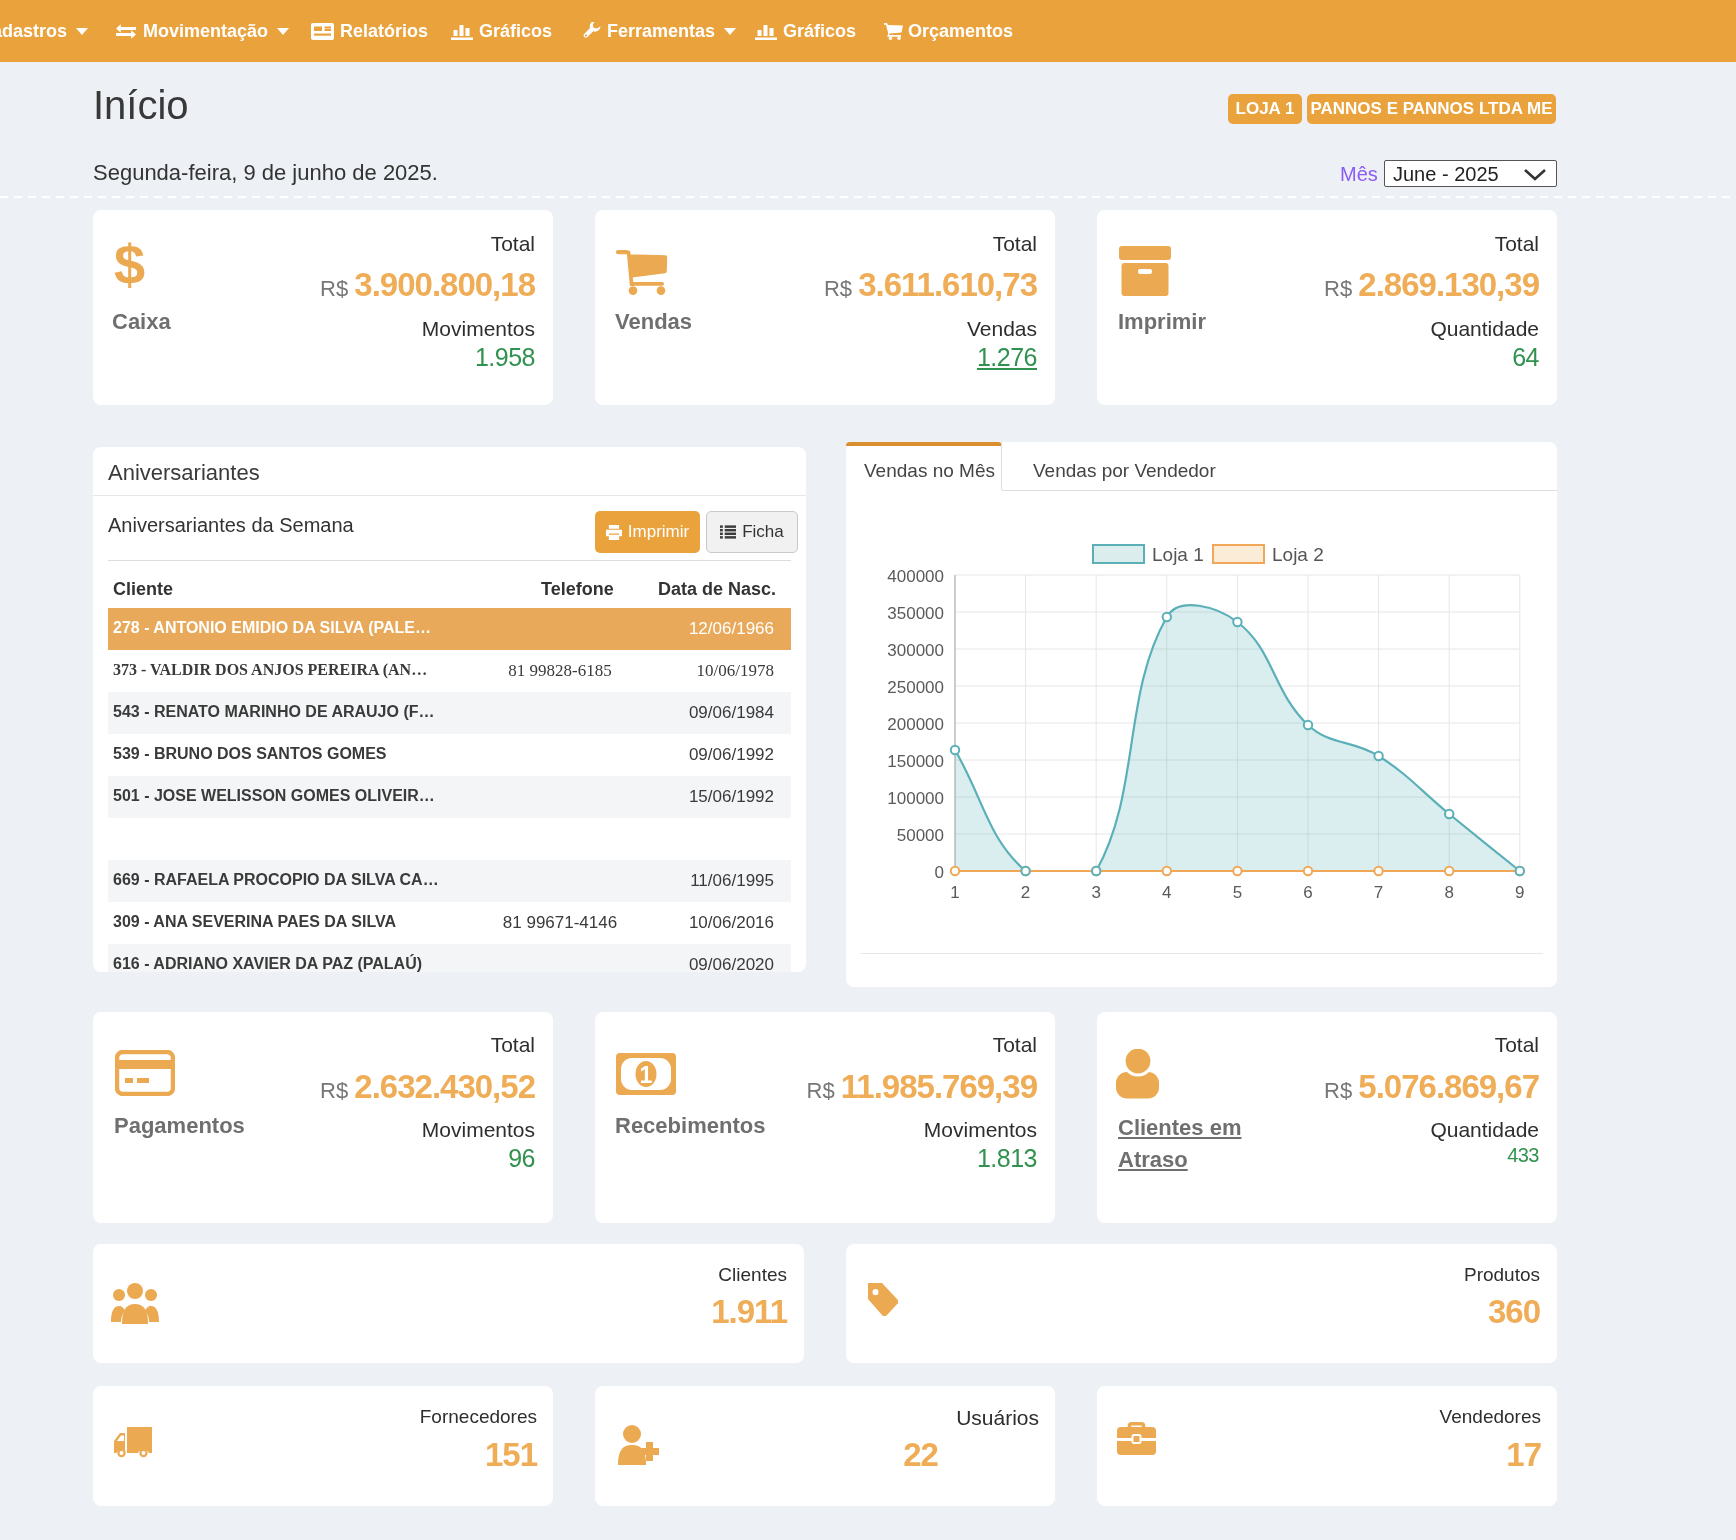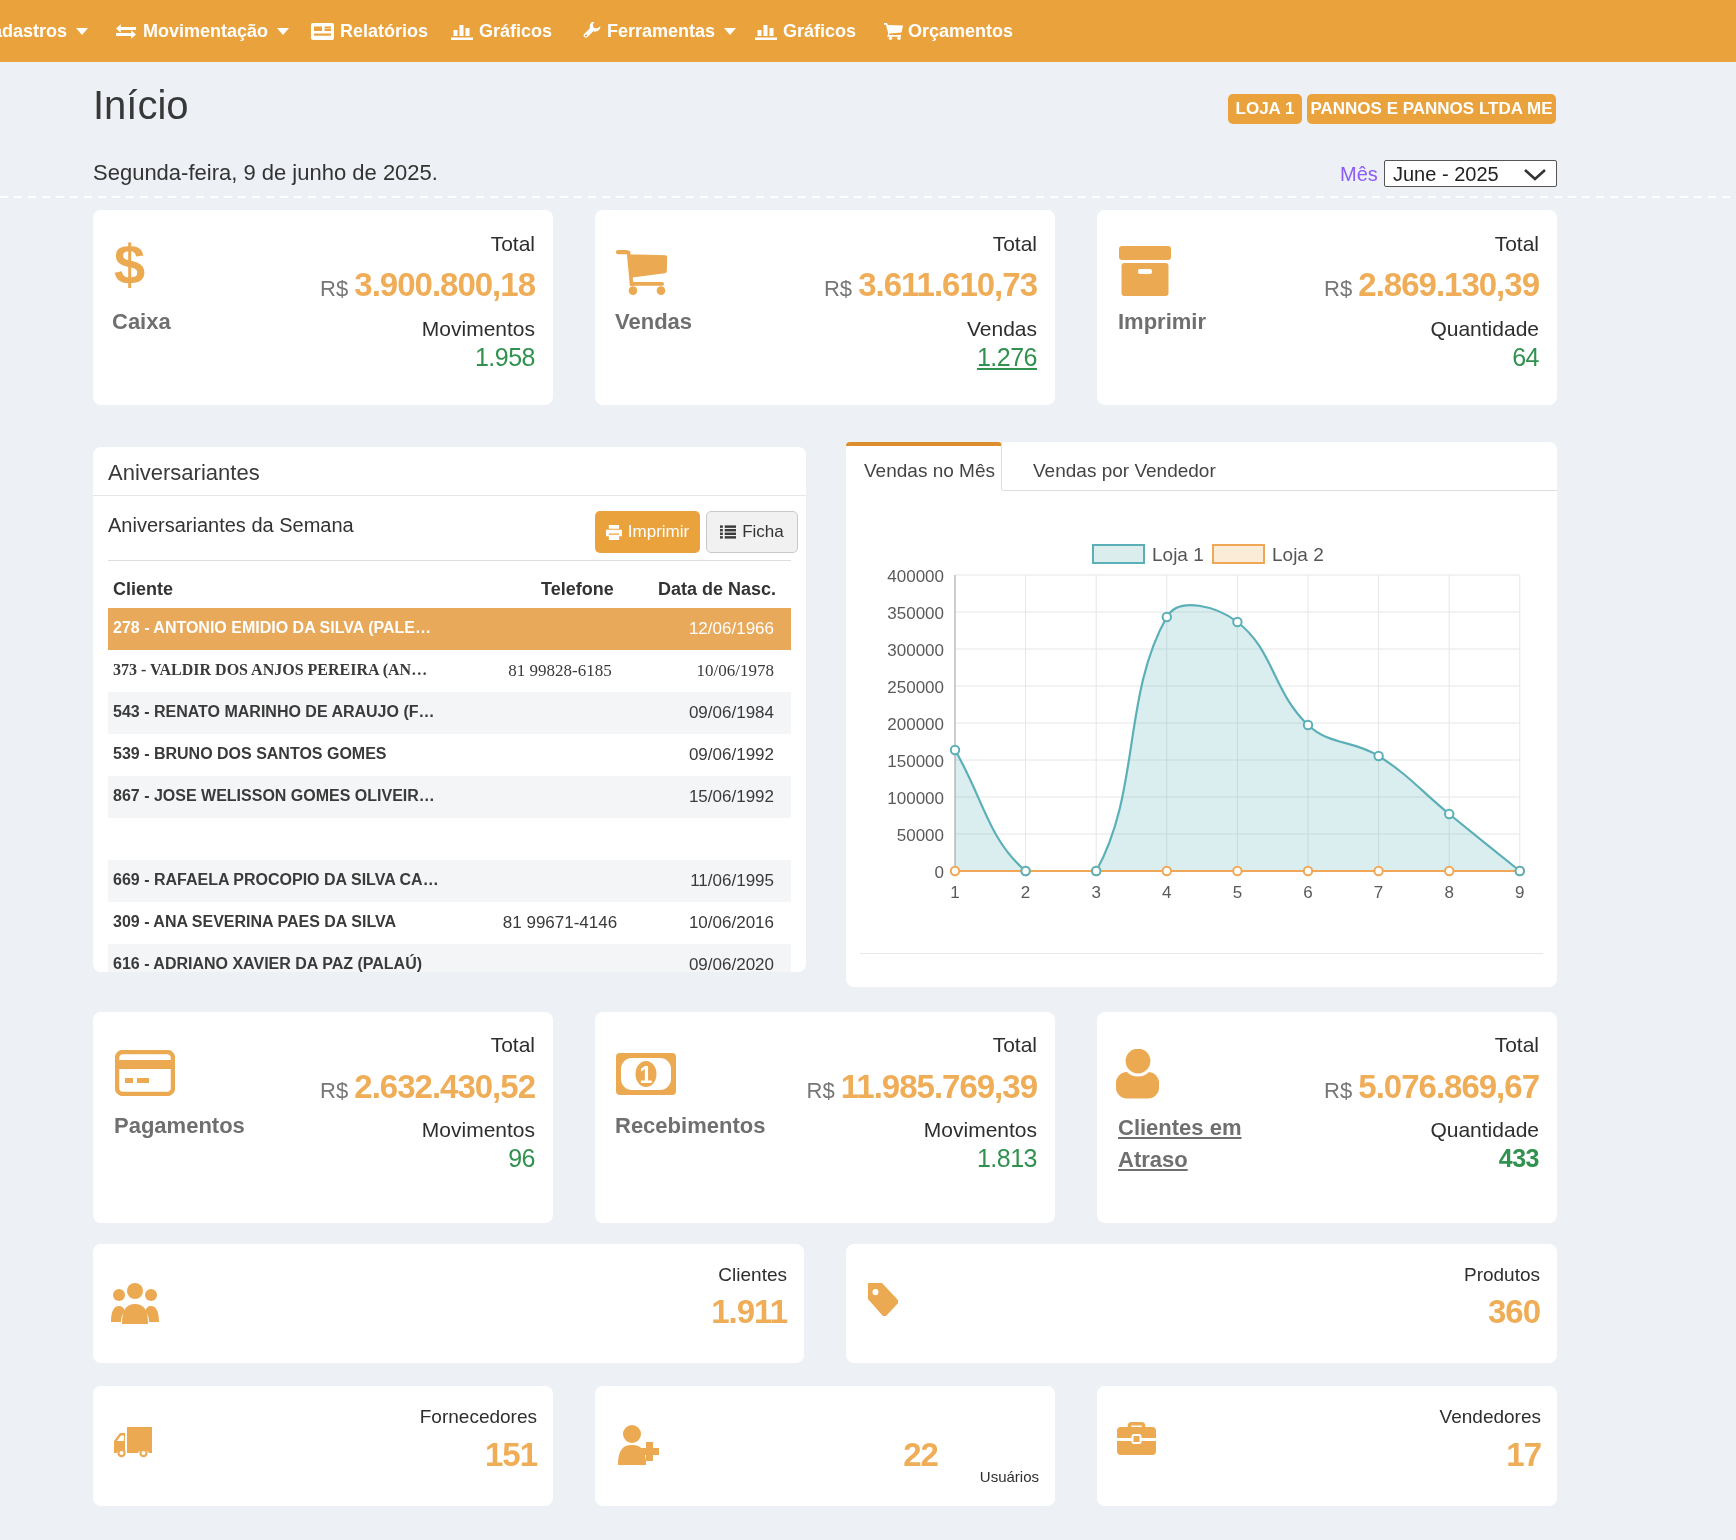--- a/index.html
+++ b/index.html
@@ -171,21 +171,21 @@
       <span class="c1">543 - RENATO MARINHO DE ARAUJO (F…</span>
       <span class="c2"></span>
       <span class="c3">09/06/1984</span>
     </div>
   <div class="trow" style="top:287px;">
       <span class="c1">539 - BRUNO DOS SANTOS GOMES</span>
       <span class="c2"></span>
       <span class="c3">09/06/1992</span>
     </div>
   <div class="trow st" style="top:329px;">
-      <span class="c1">867 - JOSE WELISSON GOMES OLIVEIR…</span>
+      <span class="c1">501 - JOSE WELISSON GOMES OLIVEIR…</span>
       <span class="c2"></span>
       <span class="c3">15/06/1992</span>
     </div>
   <div class="trow st" style="top:413px;">
       <span class="c1">669 - RAFAELA PROCOPIO DA SILVA CA…</span>
       <span class="c2"></span>
       <span class="c3">11/06/1995</span>
     </div>
   <div class="trow" style="top:455px;">
       <span class="c1">309 - ANA SEVERINA PAES DA SILVA</span>
@@ -334,21 +334,21 @@
   <svg width="44" height="50" viewBox="0 0 44 50">
     <rect x="0" y="23" width="43" height="26.5" rx="11" fill="#EBA951"></rect>
     <circle cx="22" cy="12" r="15.6" fill="#fff"></circle>
     <circle cx="22" cy="12" r="12.4" fill="#EBA951"></circle>
   </svg>
 </div>
 <div class="abs lbl-gray" style="left:1118px;top:1112px;width:180px;font-size:22px;line-height:32px;text-decoration:underline;">Clientes em Atraso</div>
 <div class="abs lbl-dark r" style="left:1304px;top:1033px;width:235px;font-size:21px;">Total</div>
 <div class="abs r" style="left:1254px;top:1068px;width:285px;font-size:33px;"><span style="font-size:22px;color:#777;font-weight:normal;">R$ </span><span class="num-orange">5.076.869,67</span></div>
 <div class="abs lbl-dark r" style="left:1304px;top:1118px;width:235px;font-size:21px;">Quantidade</div>
-<div class="abs num-green r" style="left:1304px;top:1144px;width:235px;font-size:25px;font-weight:bold;">433</div>
+<div class="abs num-green r" style="left:1304px;top:1144px;width:235px;font-size:20px;">433</div>
 
 <div class="card" style="left:93px;top:1244px;width:711px;height:119px;"></div>
 <div class="card" style="left:846px;top:1244px;width:711px;height:119px;"></div>
 
 <div class="abs" style="left:111px;top:1282px;">
   <svg width="48" height="42" viewBox="0 0 48 42">
     <circle cx="24" cy="9" r="8" fill="#EBA951"></circle>
     <path d="M11 42 C11 28 15 22 24 22 C33 22 37 28 37 42 Z" fill="#EBA951"></path>
     <circle cx="8" cy="13" r="6" fill="#EBA951"></circle>
     <path d="M0 40 C0 29 3 24 8 24 C11 24 13 26 14 29 C11 32 10 36 10 40 Z" fill="#EBA951"></path>
@@ -386,21 +386,21 @@
 <div class="abs num-orange r" style="left:300px;top:1436px;width:237px;font-size:33px;">151</div>
 
 <div class="abs" style="left:617px;top:1425px;">
   <svg width="42" height="40" viewBox="0 0 42 40">
     <circle cx="15" cy="9" r="9" fill="#EBA951"></circle>
     <path d="M1 40 C1 25 6 20 15 20 C24 20 29 25 29 40 Z" fill="#EBA951"></path>
     <rect x="23" y="23" width="19" height="7" fill="#EBA951"></rect>
     <rect x="29" y="17" width="7" height="19" fill="#EBA951"></rect>
   </svg>
 </div>
-<div class="abs lbl-dark r" style="left:802px;top:1468px;width:237px;font-size:15px;">Usuários</div>
+<div class="abs lbl-dark r" style="left:802px;top:1406px;width:237px;font-size:21px;">Usuários</div>
 <div class="abs num-orange r" style="left:802px;top:1436px;width:237px;font-size:33px;text-align:center;">22</div>
 
 <div class="abs" style="left:1117px;top:1422px;">
   <svg width="39" height="33" viewBox="0 0 39 33">
     <rect x="0" y="5" width="39" height="28" rx="4" fill="#EBA951"></rect>
     <rect x="12.5" y="1.8" width="14" height="10" rx="2" fill="none" stroke="#EBA951" stroke-width="3.6"></rect>
     <rect x="0" y="16" width="39" height="3" fill="#fff"></rect>
     <rect x="15.5" y="13" width="8" height="8" rx="1.5" fill="#EBA951" stroke="#fff" stroke-width="2"></rect>
   </svg>
 </div>

